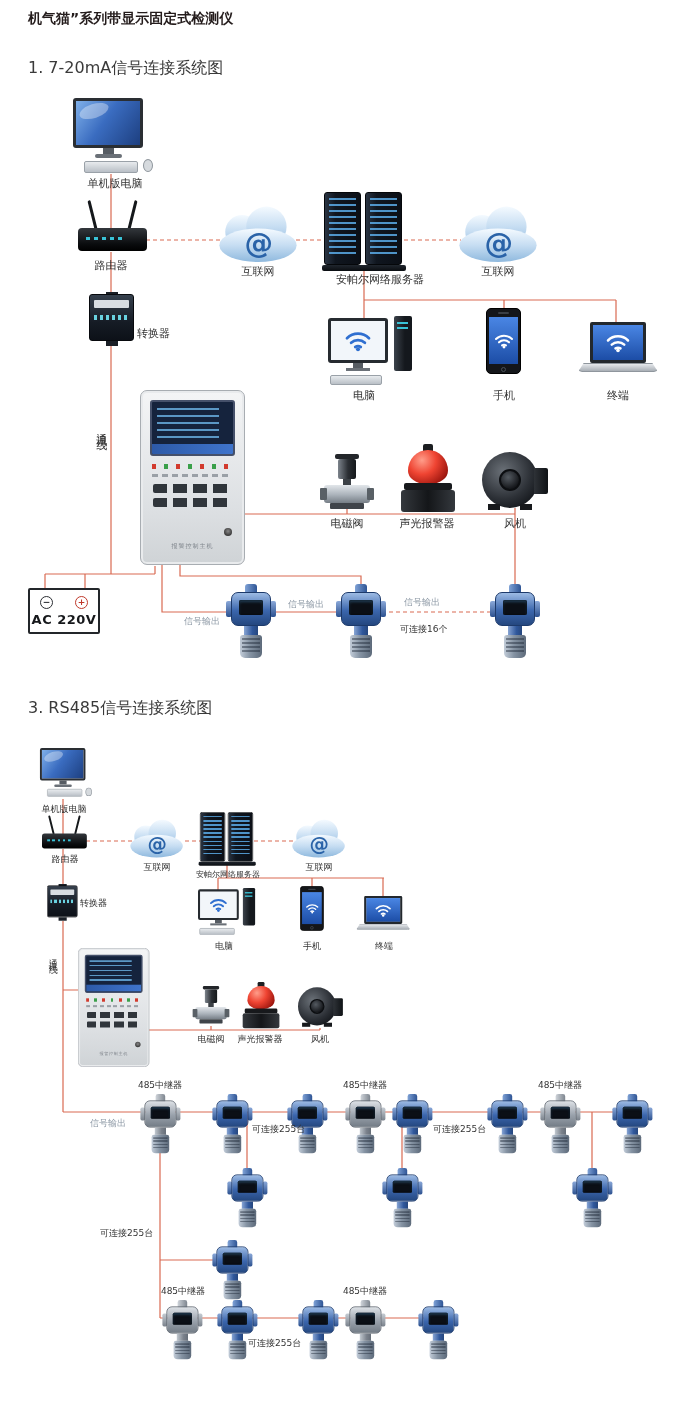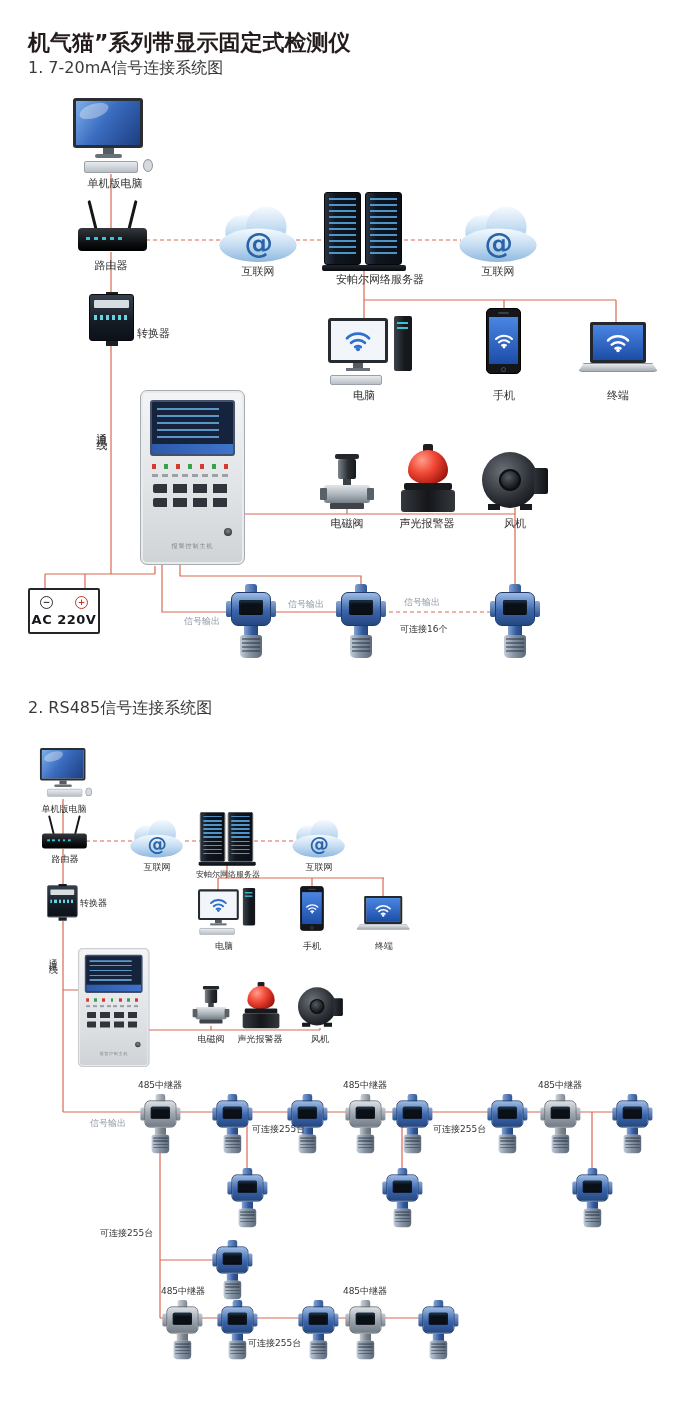--- a/index.html
+++ b/index.html
@@ -1,19 +1,19 @@
 <!DOCTYPE html>
 <html><head>
 <meta charset="utf-8">
 <style>
   *{margin:0;padding:0;box-sizing:border-box}
   html,body{background:#fff}
   body{position:relative;width:700px;height:1407px;overflow:hidden;
        font-family:"DejaVu Sans","Liberation Sans",sans-serif}
-  .title{position:absolute;left:28px;top:28px;font-size:22px;font-weight:bold;color:#241c1c;z-index:3}
+  .title{position:absolute;left:28px;top:10px;font-size:14px;font-weight:bold;color:#241c1c;z-index:3}
   .sec{position:absolute;left:28px;font-size:16px;color:#3a3a3a;z-index:3}
   .wires{position:absolute;left:0;top:0;z-index:1}
   .slot{position:absolute;transform-origin:0 0;z-index:2}
   .slot div{position:absolute}
   .lbl{position:absolute;font-size:11px;color:#333;text-align:center;line-height:1.15;z-index:3;white-space:nowrap}
   .lbl.sm{font-size:9px}
   .lbl.xs{font-size:8px}
   .lbl.left{text-align:left}
   .lbl.sig{color:#8a96a3;font-size:9px;text-align:left}
   .lbl.vert{writing-mode:vertical-rl;letter-spacing:3px}
@@ -155,21 +155,21 @@
   <g stroke="#d96a52" stroke-width="1.2" fill="none">
     <path d="M111,174 V228 M111,252 V294 M111,344 V574 M45,588 V574 M85,588 V574 M45,574 H155 M155,574 V566 M162,565 V612 H231 M180,565 V576 H361 V585 M272,612 H341 M245,514 H515 M347,509 V514 M515,508 V585 M364,270 V318 M364,300 H616 M504,300 V309 M616,300 V323"></path>
     <path stroke-dasharray="4 3" d="M146,240 H222 M296,240 H324 M404,240 H461 M382,612 H494"></path>
     <path d="M63,799 V834 M63,849 V886 M63,921 V1112 M63,990 H78 M227,865 V878 M218,878 H384 M218,878 V890 M312,878 V887 M383,878 V897 M149,1030 H320 M211,1026 V1030 M320,1028 V1030 M63,1112 H632 M247,1112 V1170 M402,1112 V1170 M592,1112 V1170 M160,1153 V1318 M160,1318 H438 M160,1260 H217"></path>
     <path stroke-dasharray="4 3" d="M86,841 H132 M185,841 H200 M254,841 H294"></path>
   </g>
 </svg>
 
 <div class="title">机气猫”系列带显示固定式检测仪</div>
 <div class="sec" style="top:58px">1. 7-20mA信号连接系统图</div>
-<div class="sec" style="top:698px">2. RS485信号连接系统图</div>
+<div class="sec" style="top:698px">3. RS485信号连接系统图</div>
 
 <div class="slot" style="left:70px;top:98px">
   <div class="pc">
     <div class="mon"></div>
     <div class="stand"></div>
     <div class="base"></div>
     <div class="kb"></div>
     <div class="mouse"></div>
   </div>
 </div>

